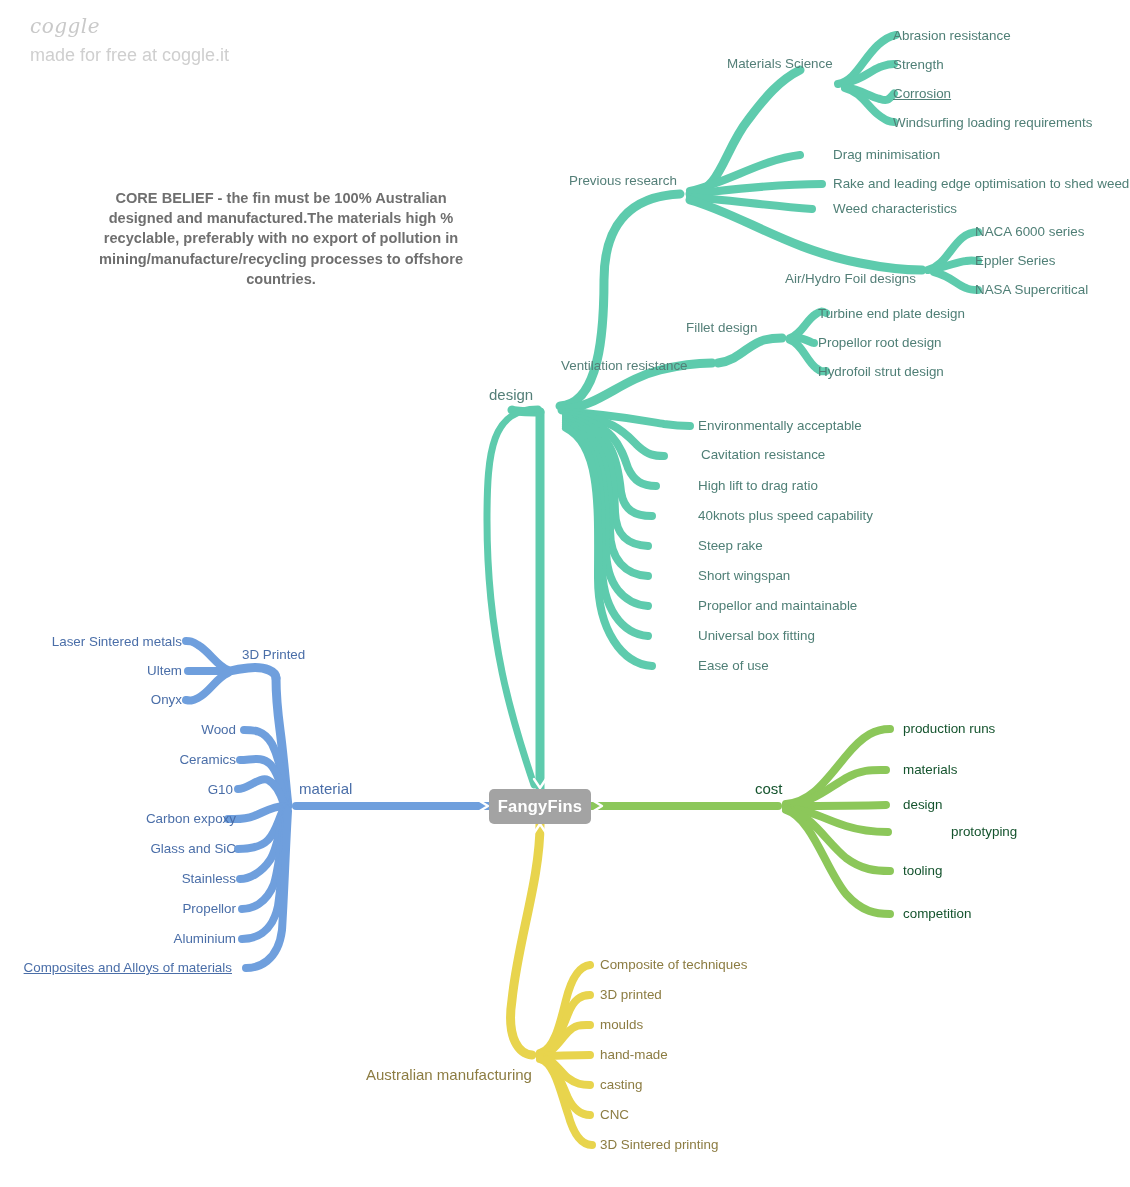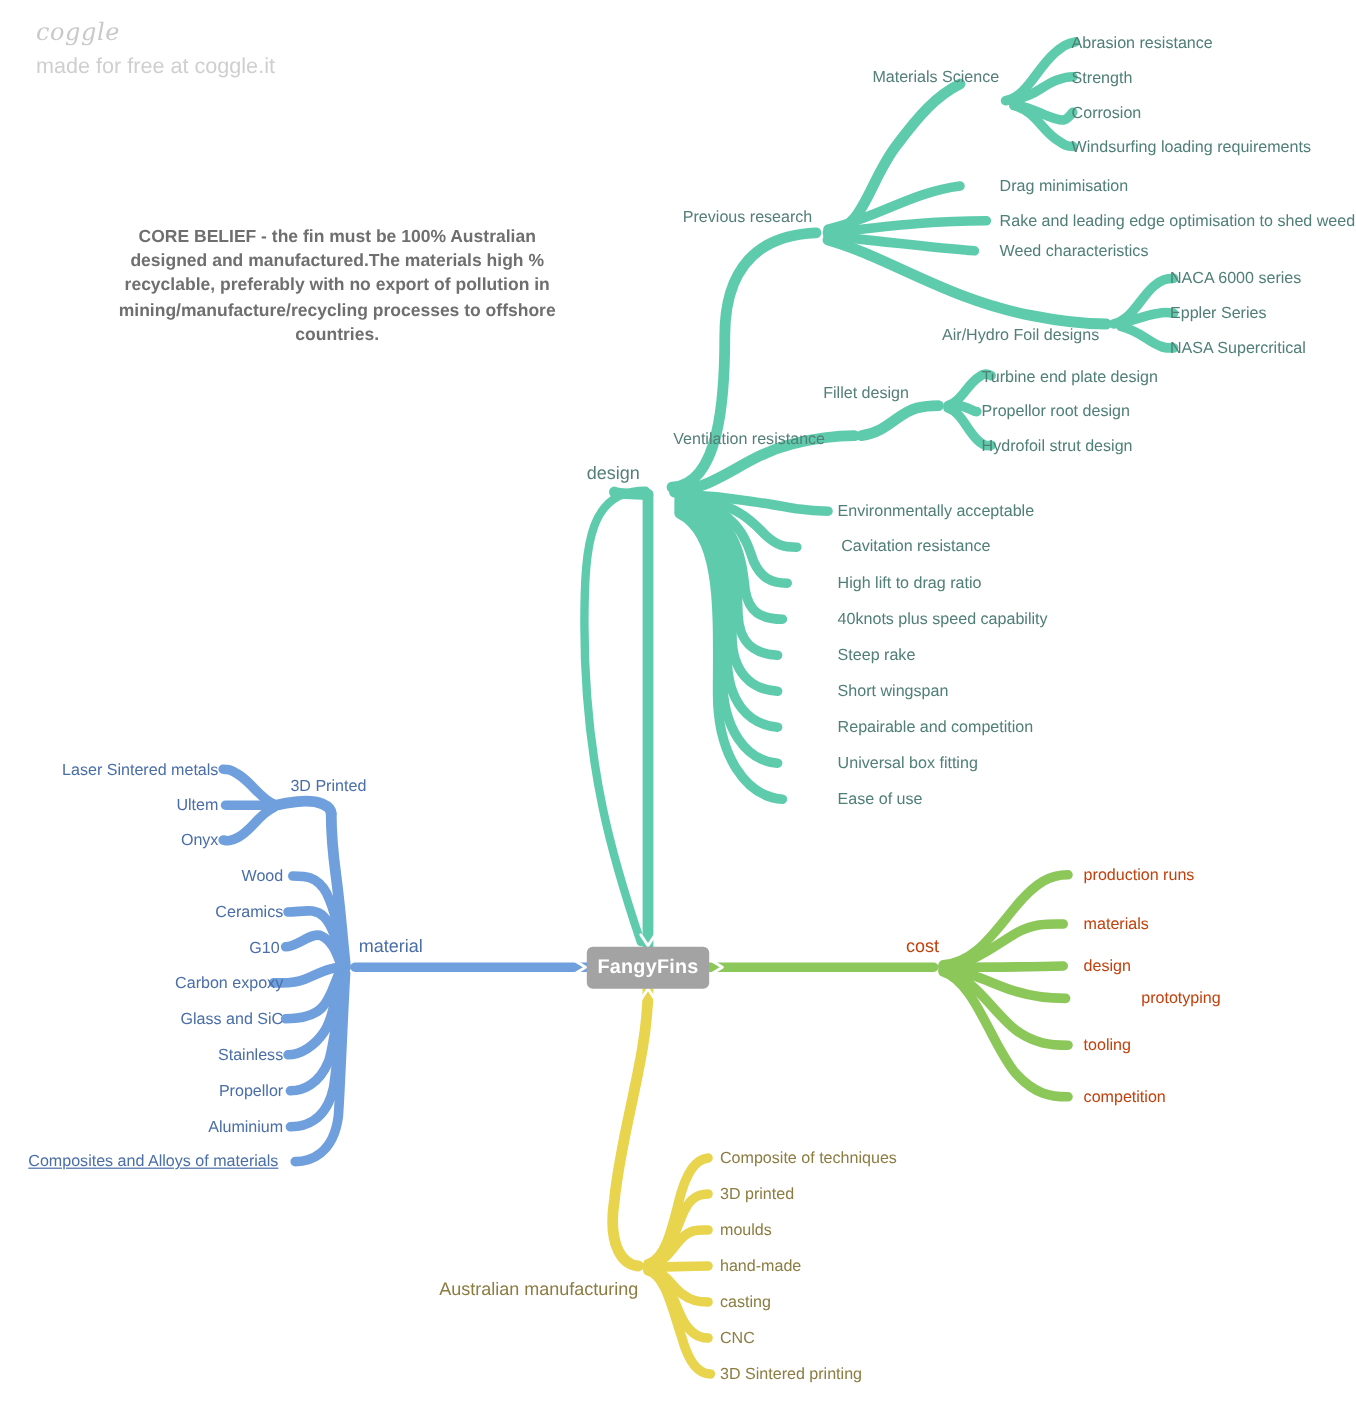--- a/index.html
+++ b/index.html
@@ -38,21 +38,21 @@
     color:#ffffff;font-size:16.5px;font-weight:bold;letter-spacing:.2px;
     box-shadow:0 0 0 0 rgba(0,0,0,0);
   }
 
   
   .lbl{position:absolute;white-space:nowrap;font-size:13.4px;line-height:1;}
   .lbl.big{font-size:15px;}
   .t-teal{color:#4f7f76;}
   .t-teal-dk{color:#547f78;}
   .t-blue{color:#4a6ea8;}
-  .t-green{color:#c2410c;}
+  .t-green{color:#14532d;}
   .t-yellow{color:#8c7c42;}
   .anchor-r{transform:translateX(-100%);}
 </style>
 </head>
 <body>
 
 <div id="canvas">
 
   <div class="brand">coggle</div>
   <div class="brand-sub">made for free at coggle.it</div>
@@ -148,21 +148,21 @@
     </g>
   </svg>
 
   <div class="central-node">FangyFins</div>
 
   <div class="lbl big t-teal-dk" style="left:489px;top:387px;">design</div>
   <div class="lbl t-teal-dk" style="left:569px;top:174px;">Previous research</div>
   <div class="lbl t-teal-dk" style="left:727px;top:57px;">Materials Science</div>
   <div class="lbl t-teal" style="left:893px;top:29px;">Abrasion resistance</div>
   <div class="lbl t-teal" style="left:893px;top:58px;">Strength</div>
-  <div class="lbl t-teal" style="left:893px;top:87px;">Corrosion</div>
+  <div class="lbl t-teal" style="left:893px;top:87px;text-decoration:underline;">Corrosion</div>
   <div class="lbl t-teal" style="left:893px;top:116px;">Windsurfing loading requirements</div>
 
   <div class="lbl t-teal" style="left:833px;top:148px;">Drag minimisation</div>
   <div class="lbl t-teal" style="left:833px;top:177px;">Rake and leading edge optimisation to shed weed</div>
   <div class="lbl t-teal" style="left:833px;top:202px;">Weed characteristics</div>
 
   <div class="lbl t-teal-dk" style="left:785px;top:272px;text-align:center;">Air/Hydro Foil designs</div>
   <div class="lbl t-teal" style="left:975px;top:225px;">NACA 6000 series</div>
   <div class="lbl t-teal" style="left:975px;top:254px;">Eppler Series</div>
   <div class="lbl t-teal" style="left:975px;top:283px;">NASA Supercritical</div>
@@ -172,21 +172,21 @@
   <div class="lbl t-teal" style="left:818px;top:307px;">Turbine end plate design</div>
   <div class="lbl t-teal" style="left:818px;top:336px;">Propellor root design</div>
   <div class="lbl t-teal" style="left:818px;top:365px;">Hydrofoil strut design</div>
 
   <div class="lbl t-teal" style="left:698px;top:419px;">Environmentally acceptable</div>
   <div class="lbl t-teal" style="left:701px;top:448px;">Cavitation resistance</div>
   <div class="lbl t-teal" style="left:698px;top:479px;">High lift to drag ratio</div>
   <div class="lbl t-teal" style="left:698px;top:509px;">40knots plus speed capability</div>
   <div class="lbl t-teal" style="left:698px;top:539px;">Steep rake</div>
   <div class="lbl t-teal" style="left:698px;top:569px;">Short wingspan</div>
-  <div class="lbl t-teal" style="left:698px;top:599px;">Repairable and competition</div>
+  <div class="lbl t-teal" style="left:698px;top:599px;">Propellor and maintainable</div>
   <div class="lbl t-teal" style="left:698px;top:629px;">Universal box fitting</div>
   <div class="lbl t-teal" style="left:698px;top:659px;">Ease of use</div>
 
   <div class="lbl big t-blue" style="left:299px;top:781px;">material</div>
   <div class="lbl t-blue" style="left:242px;top:648px;">3D Printed</div>
   <div class="lbl t-blue anchor-r" style="left:182px;top:635px;">Laser Sintered metals</div>
   <div class="lbl t-blue anchor-r" style="left:182px;top:664px;">Ultem</div>
   <div class="lbl t-blue anchor-r" style="left:182px;top:693px;">Onyx</div>
   <div class="lbl t-blue anchor-r" style="left:236px;top:723px;">Wood</div>
   <div class="lbl t-blue anchor-r" style="left:236px;top:753px;">Ceramics</div>

